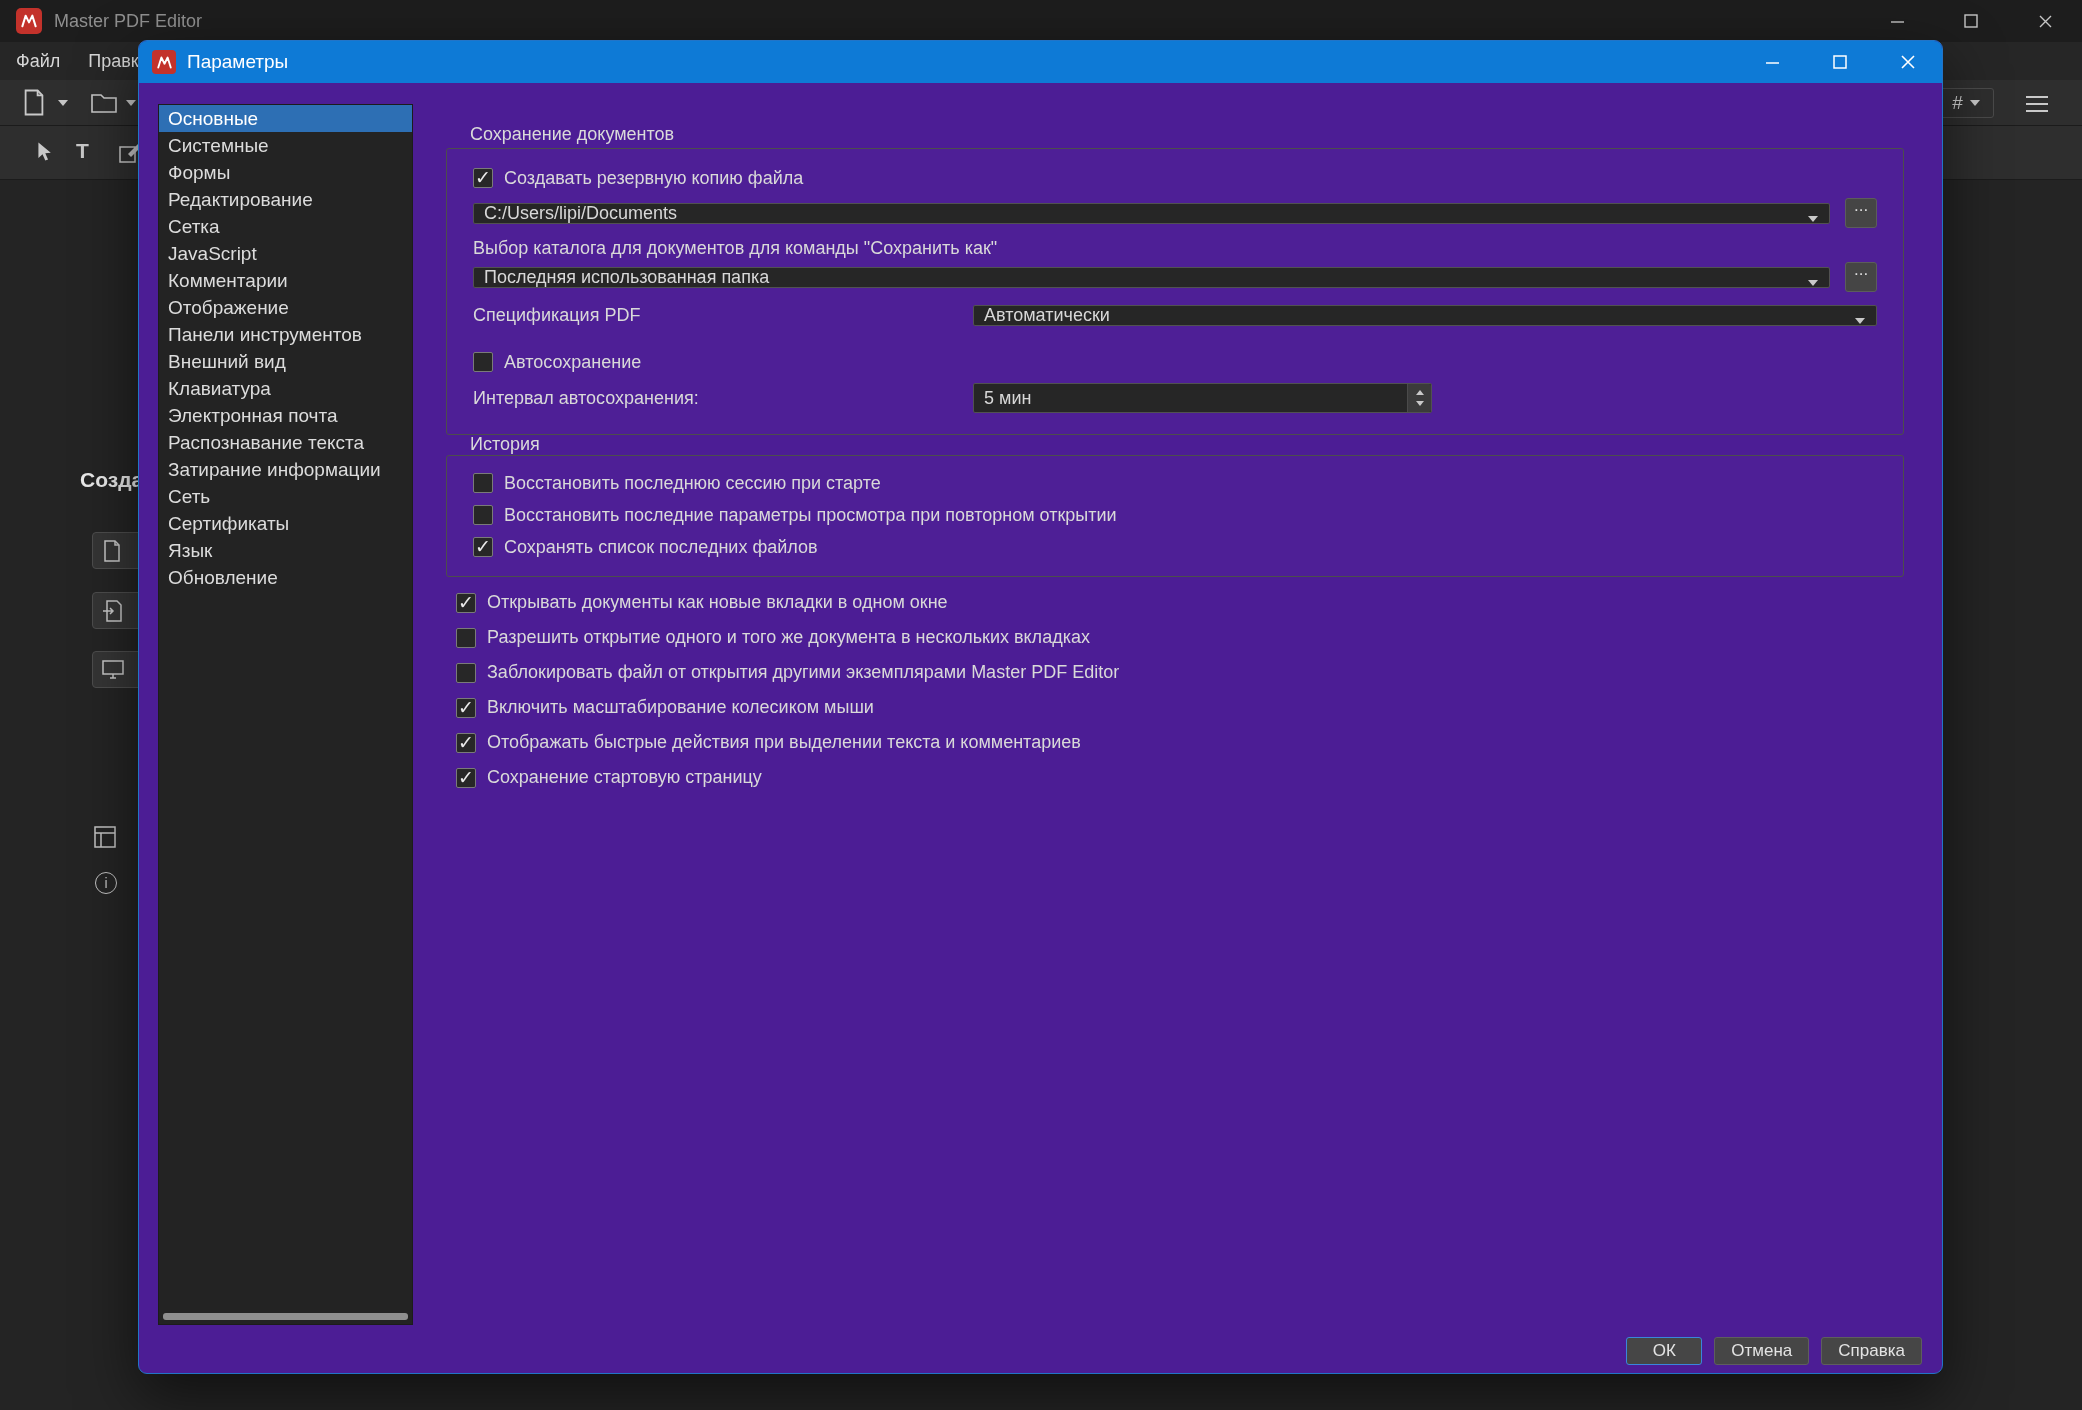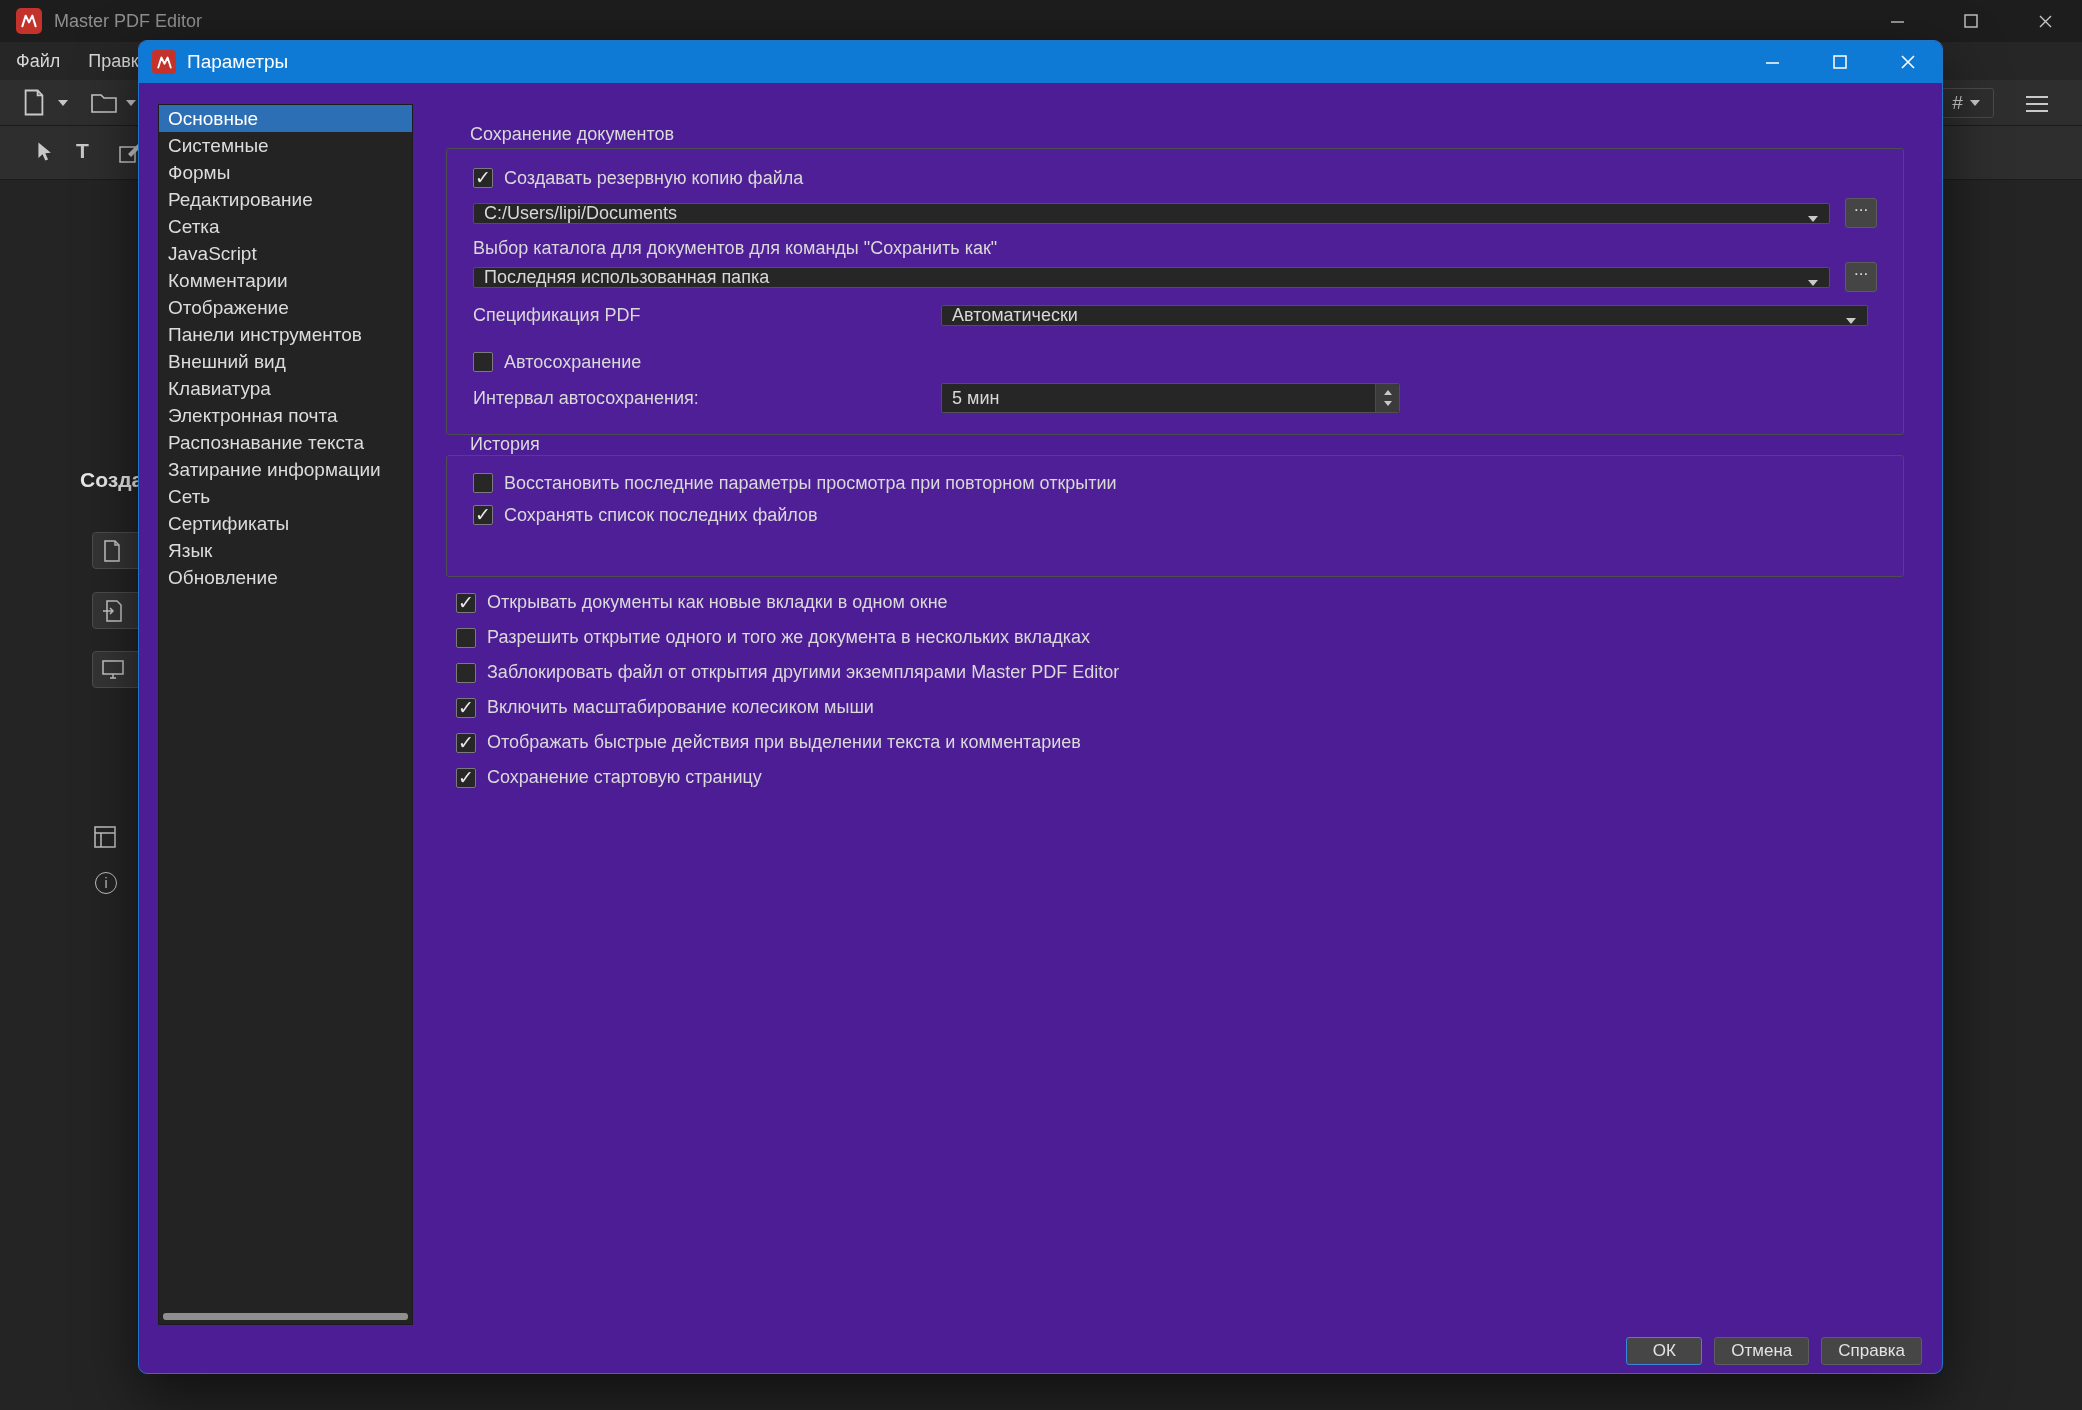--- a/index.html
+++ b/index.html
@@ -66,21 +66,21 @@
 
   .pathrow { display:flex; align-items:center; }
   .pathrow.first  { margin-top:6px; }
   .pathrow.second { margin-top:3px; }
   .combo { height:21px; background:#262626; border:1px solid #515151; border-radius:2px; position:relative; display:flex; align-items:center; padding:0 32px 0 10px; font-size:18px; color:#d8d8d8; white-space:nowrap; overflow:hidden; }
   .combo::after { content:""; position:absolute; right:11px; top:12px; width:0; height:0; border:5px solid transparent; border-top:6px solid #c9c9c9; }
   .combo.path { width:1363px; }
   .combo.spec { width:927px; }
   .browse { width:32px; height:30px; margin-left:15px; background:#454545; border:1px solid #5c5c5c; border-radius:3px; color:#dddddd; font-size:17px; display:flex; align-items:flex-start; justify-content:center; line-height:14px; }
   .sectlabel { font-size:18px; color:#d9d9d9; margin-top:10px; white-space:nowrap; }
-  .formrow { display:flex; align-items:center; }
+  .formrow { display:flex; align-items:center;gap:32px; }
   .formrow.spec { margin-top:13px; }
   .formrow.interval { margin-top:7px; }
   .cbrow.autosave { margin-top:22px; }
   .flabel { width:468px; font-size:18px; color:#d9d9d9; flex:0 0 auto; white-space:nowrap; }
 
   .spin { width:459px; height:30px; background:#262626; border:1px solid #515151; border-radius:2px; position:relative; display:flex; align-items:center; padding:0 30px 0 10px; font-size:18px; color:#d8d8d8; }
   .spin-btns { position:absolute; top:0; right:0; bottom:0; width:24px; border-left:1px solid #4a4a4a; background:#3b3b3b; border-radius:0 2px 2px 0; display:flex; flex-direction:column; }
   .spin-up,.spin-down { flex:1; display:flex; align-items:center; justify-content:center; }
   .tri-up   { width:0; height:0; border:4px solid transparent; border-bottom:5px solid #c9c9c9; margin-bottom:1px; }
   .tri-down { width:0; height:0; border:4px solid transparent; border-top:5px solid #c9c9c9; margin-top:1px; }
@@ -298,20 +298,24 @@
               </span>
           </span>
         </div>
       </div>
     </div>
 
     <div class="gtitle history">История</div>
     <div class="group history">
       <label class="cbrow">
         <span class="cb"></span>
+        <span class="cbl">Восстановить последнюю сессию при старте</span>
+      </label>
+      <label class="cbrow">
+        <span class="cb"></span>
         <span class="cbl">Восстановить последние параметры просмотра при повторном открытии</span>
       </label>
       <label class="cbrow">
         <span class="cb checked"></span>
         <span class="cbl">Сохранять список последних файлов</span>
       </label>
     </div>
 
     <div class="options">
       <label class="cbrow">

